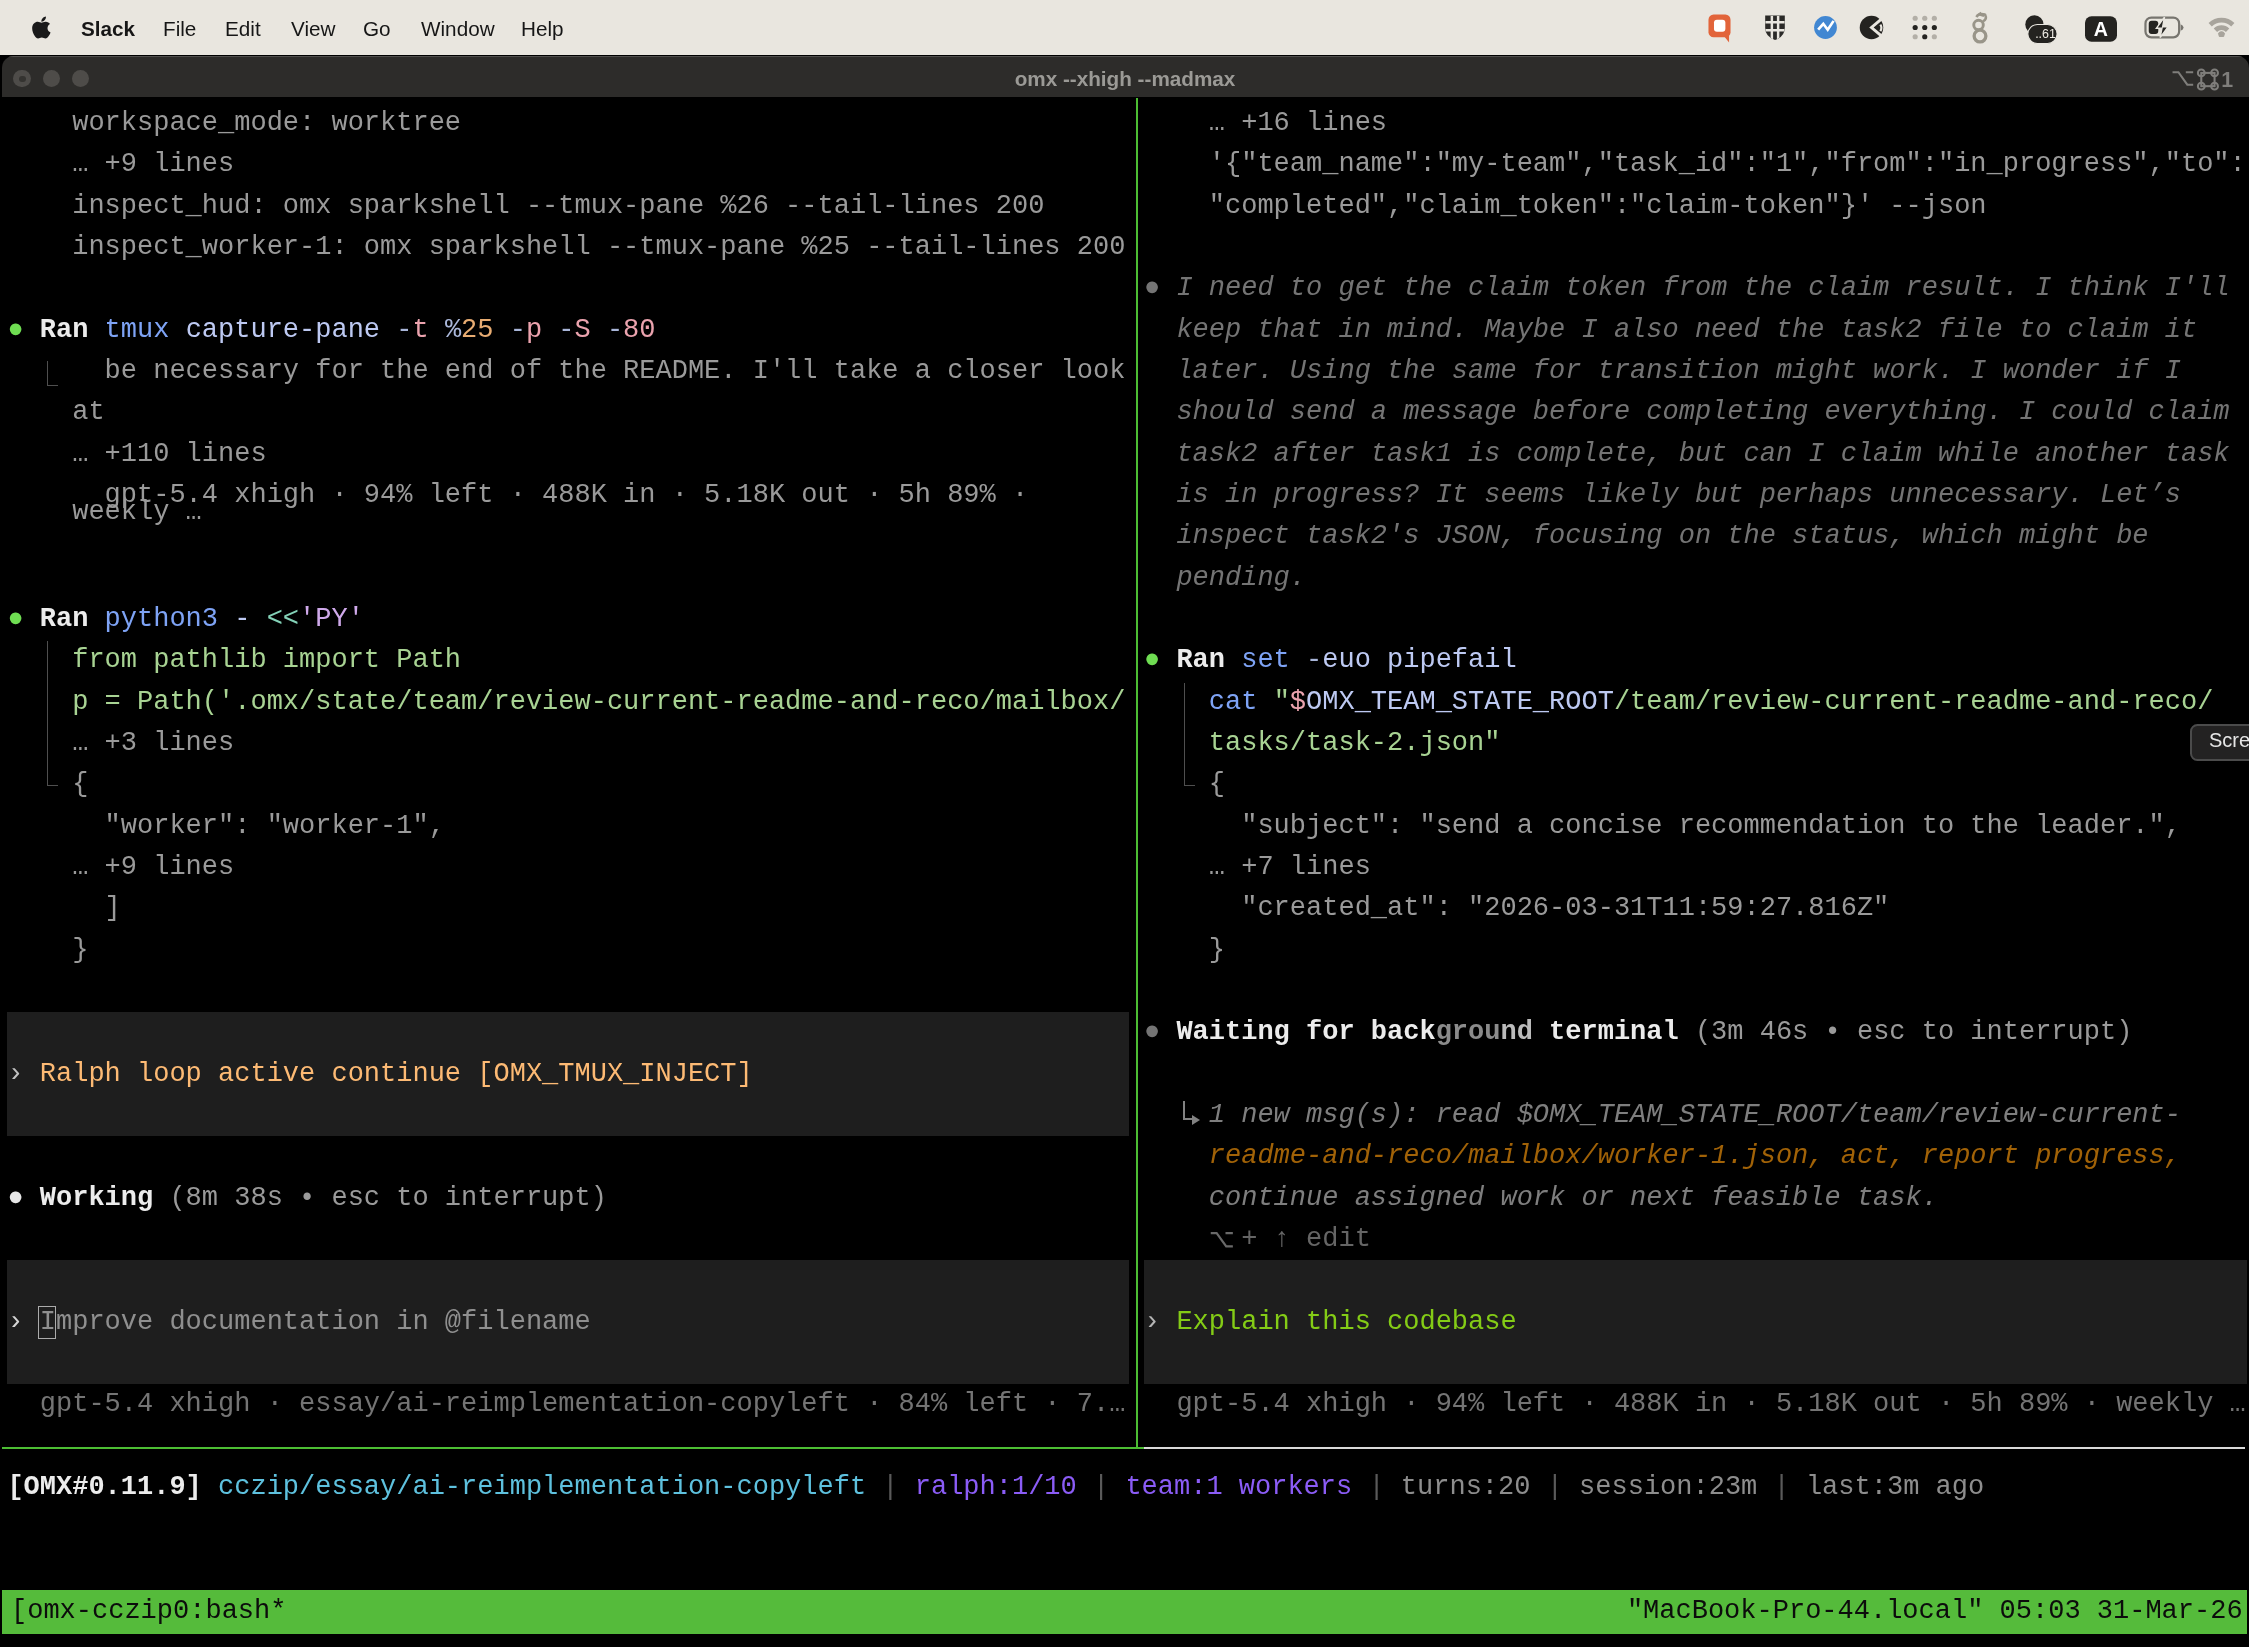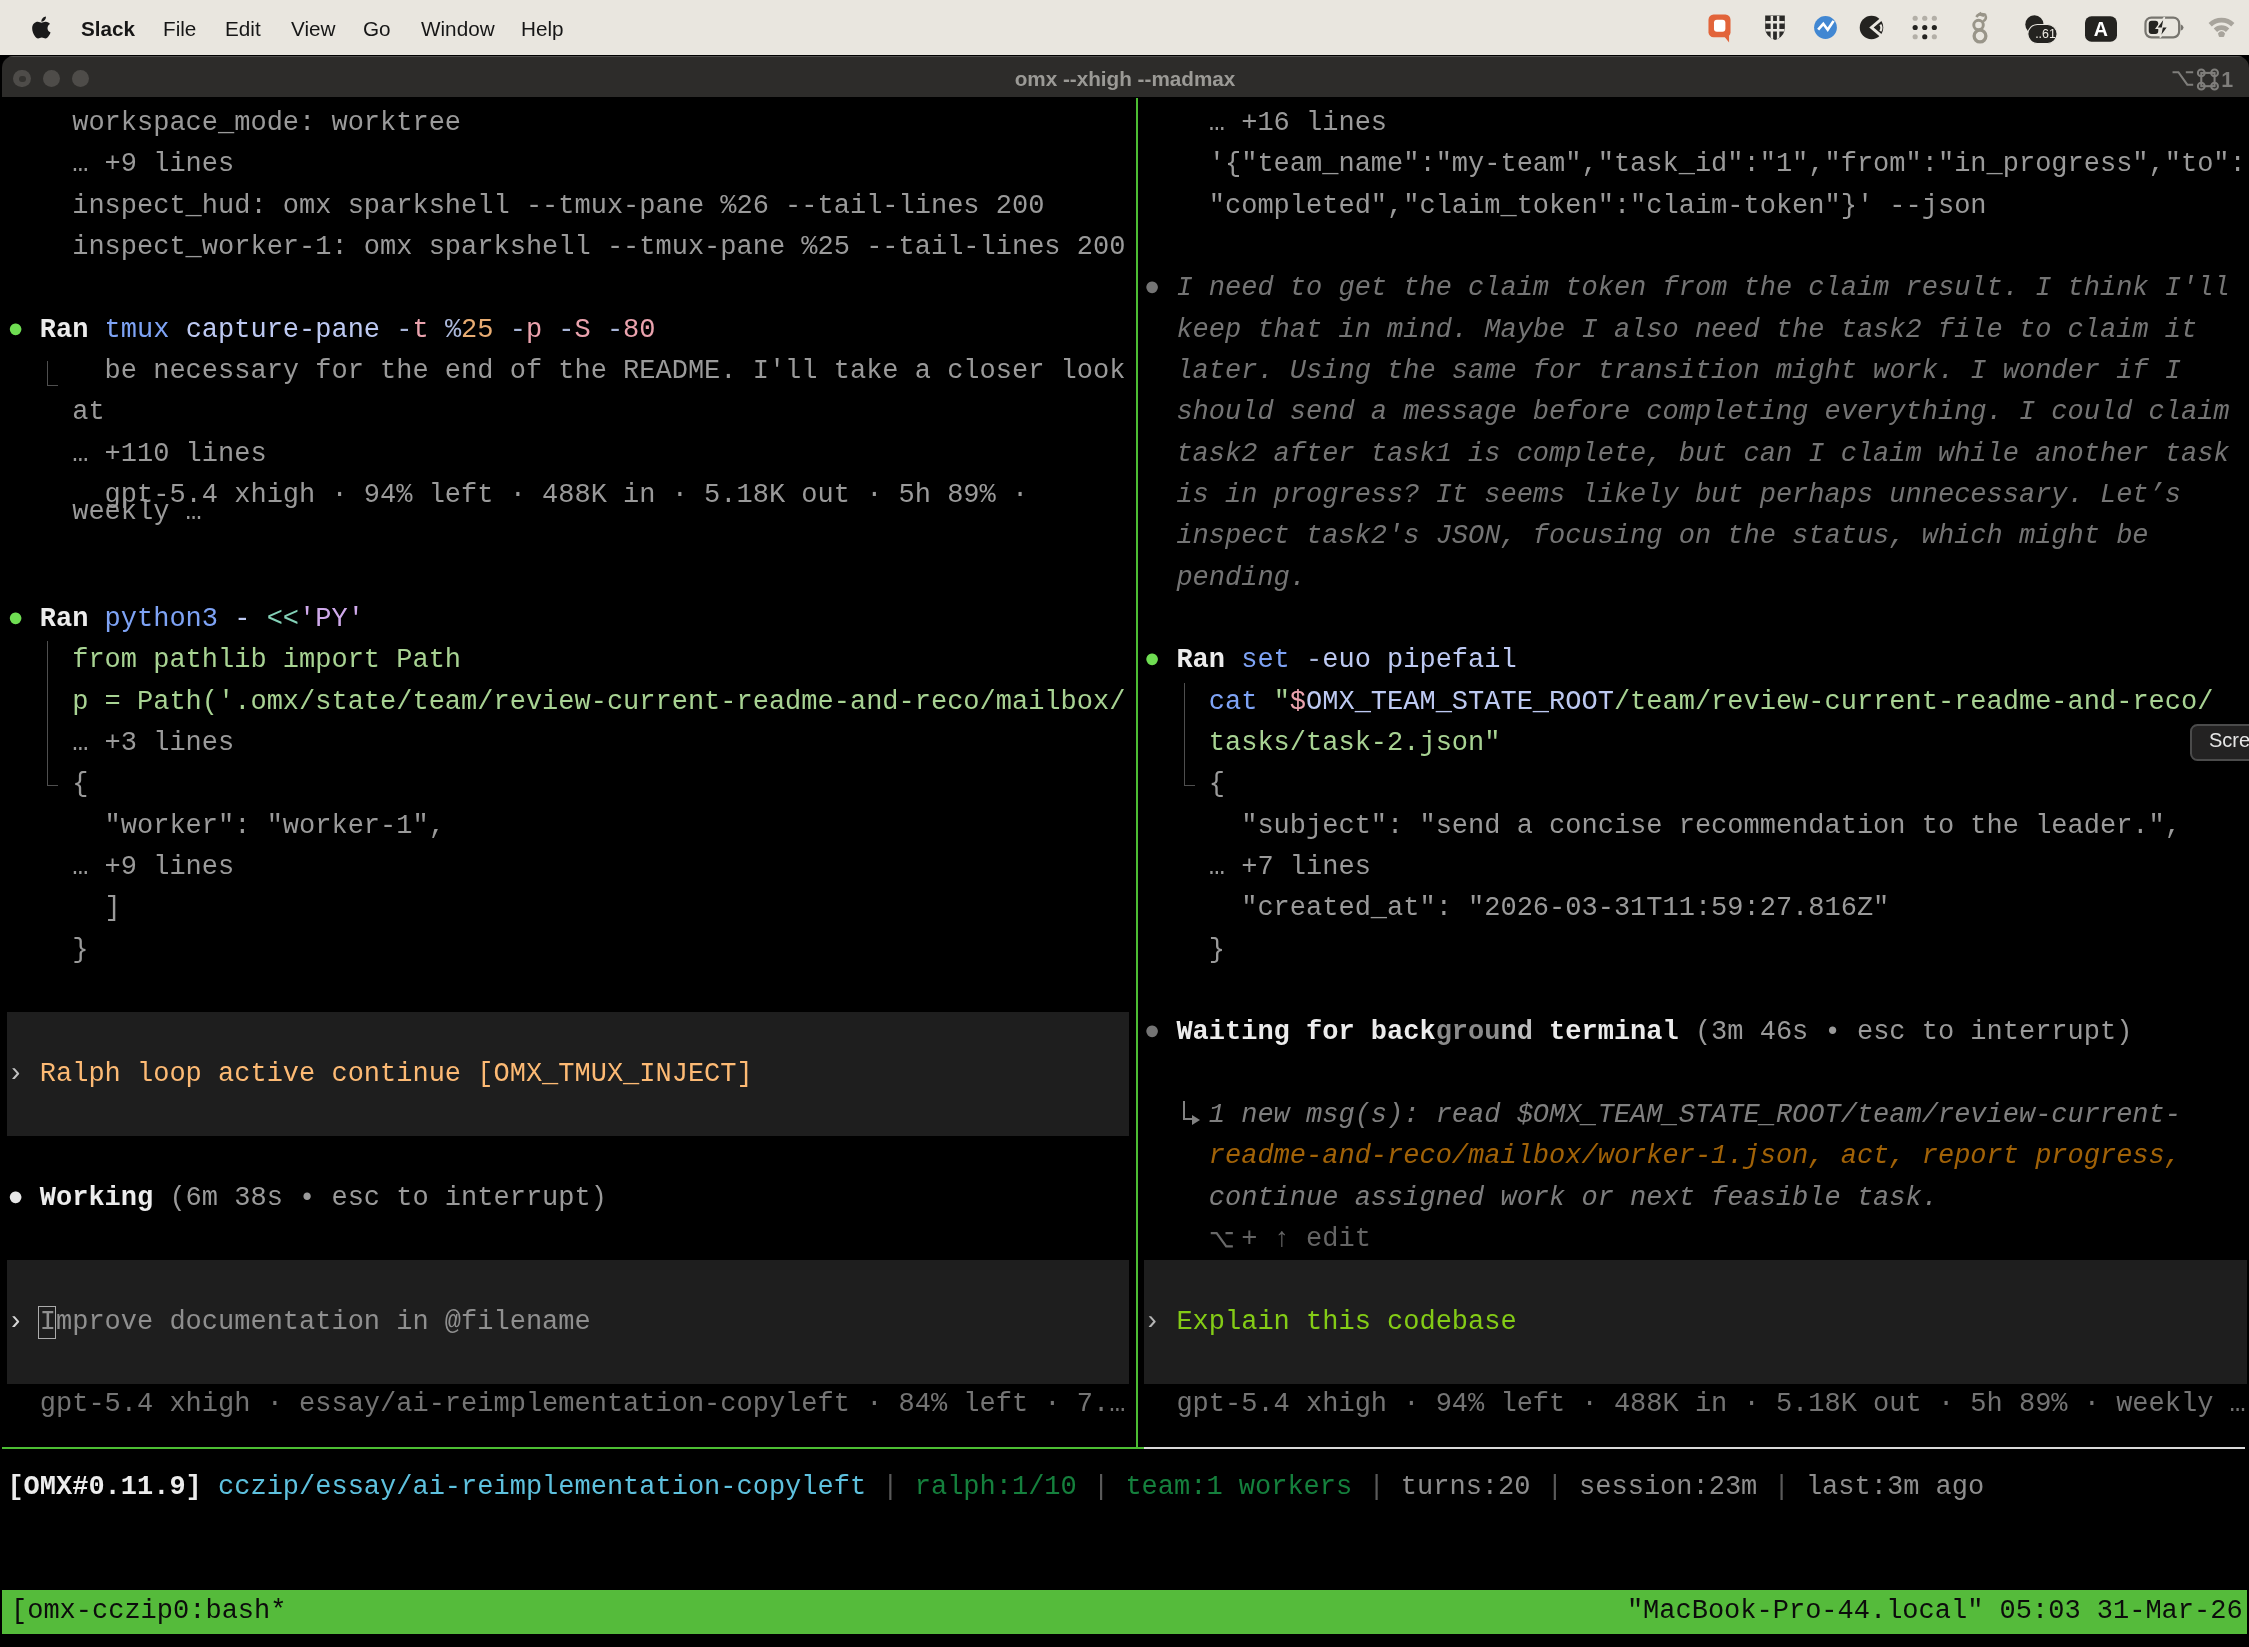--- a/index.html
+++ b/index.html
@@ -30,21 +30,21 @@
   .bl { color:#7ea3f5; }
   .lv { color:#bdc9f2; }
   .pk { color:#eba3ae; }
   .dsh { color:#a9b6d9; }
   .or { color:#e8ac72; }
   .grn { color:#a8d393; }
   .vi { color:#cfa9ea; }
   .cy { color:#84d3b8; }
   .bu { color:#6fdd52; }
   .cyn { color:#5ec1de; }
-  .sg { color:#15803d; }
+  .sg { color:#8b5cf6; }
   .it { font-style:italic; }
   .box { position:absolute; background:#1e1e1e; }
   .mark { position:absolute; border-left:1.5px solid #4f4f4f; border-bottom:1.5px solid #4f4f4f; }
 </style>
 </head>
 <body>
 
 <div id="win">
   <div id="titlebar">
     <div class="tl" style="left:11.8px;"></div>
@@ -100,21 +100,21 @@
 <div class="ln L" style="top:599px;"><span class="bu">● </span><span class="w">Ran </span><span class="bl">python3 </span><span class="lv">- </span><span class="cy">&lt;&lt;</span><span class="vi">'PY'</span></div>
 <div class="ln L" style="top:640px;"><span class="grn">    from pathlib import Path</span></div>
 <div class="ln L" style="top:682px;"><span class="grn">    p = Path('.omx/state/team/review-current-readme-and-reco/mailbox/</span></div>
 <div class="ln L" style="top:723px;">    … +3 lines</div>
 <div class="ln L" style="top:764px;">    {</div>
 <div class="ln L" style="top:806px;">      "worker": "worker-1",</div>
 <div class="ln L" style="top:847px;">    … +9 lines</div>
 <div class="ln L" style="top:888px;">      ]</div>
 <div class="ln L" style="top:930px;">    }</div>
 <div class="ln L" style="top:1054px;"><span style="color:#c2c2c2">› </span><span style="color:#fdba74">Ralph loop active continue [OMX_TMUX_INJECT]</span></div>
-<div class="ln L" style="top:1178px;"><span style="color:#e6e6e6">● </span><span class="w">Working </span><span class="g">(6m 38s • esc to interrupt)</span></div>
+<div class="ln L" style="top:1178px;"><span style="color:#e6e6e6">● </span><span class="w">Working </span><span class="g">(8m 38s • esc to interrupt)</span></div>
 <div class="ln L" style="top:1302px;"><span style="color:#d5d5d5">› </span><span style="color:#8f8f8f">Improve documentation in @filename</span></div>
 <div class="ln L" style="top:1384px;"><span class="dim">  gpt-5.4 xhigh · essay/ai-reimplementation-copyleft · 84% left · 7.…</span></div>
 
 <div class="ln R" style="top:103px;">    … +16 lines</div>
 <div class="ln R" style="top:144px;">    '{"team_name":"my-team","task_id":"1","from":"in_progress","to":</div>
 <div class="ln R" style="top:186px;">    "completed","claim_token":"claim-token"}' --json</div>
 <div class="ln R" style="top:268px;"><span class="dim">● </span><span class="dim it">I need to get the claim token from the claim result. I think I'll</span></div>
 <div class="ln R" style="top:310px;"><span class="dim it">  keep that in mind. Maybe I also need the task2 file to claim it</span></div>
 <div class="ln R" style="top:351px;"><span class="dim it">  later. Using the same for transition might work. I wonder if I</span></div>
 <div class="ln R" style="top:392px;"><span class="dim it">  should send a message before completing everything. I could claim</span></div>

